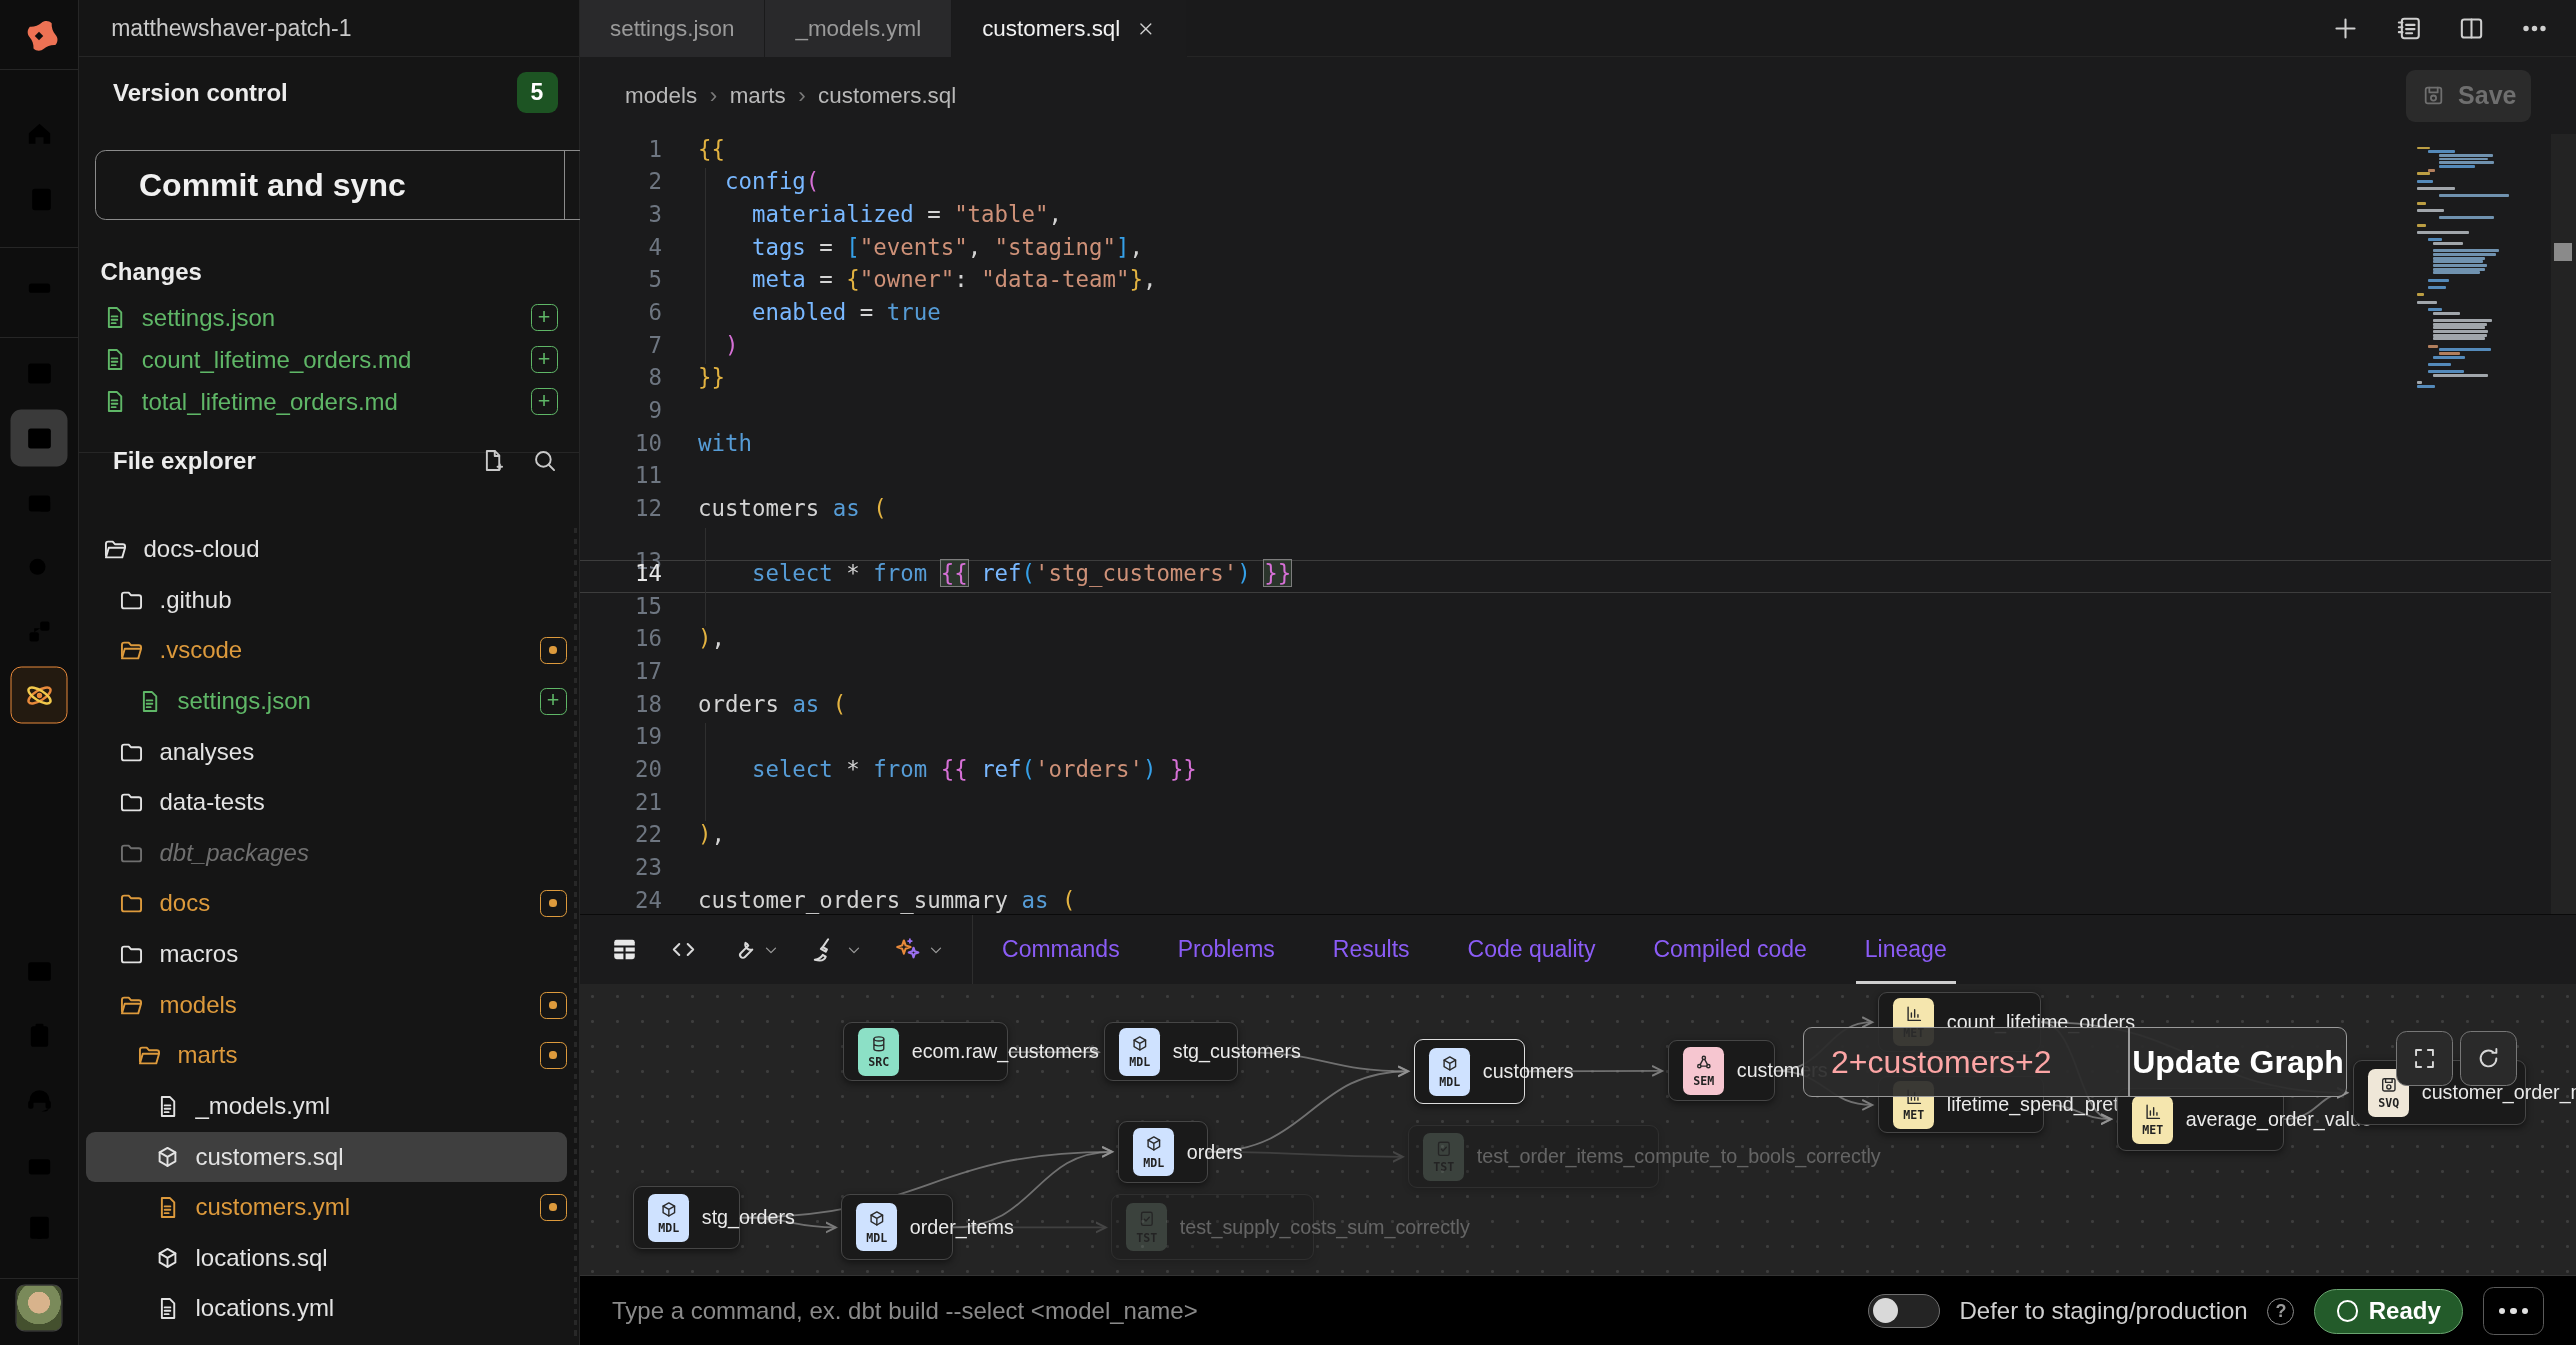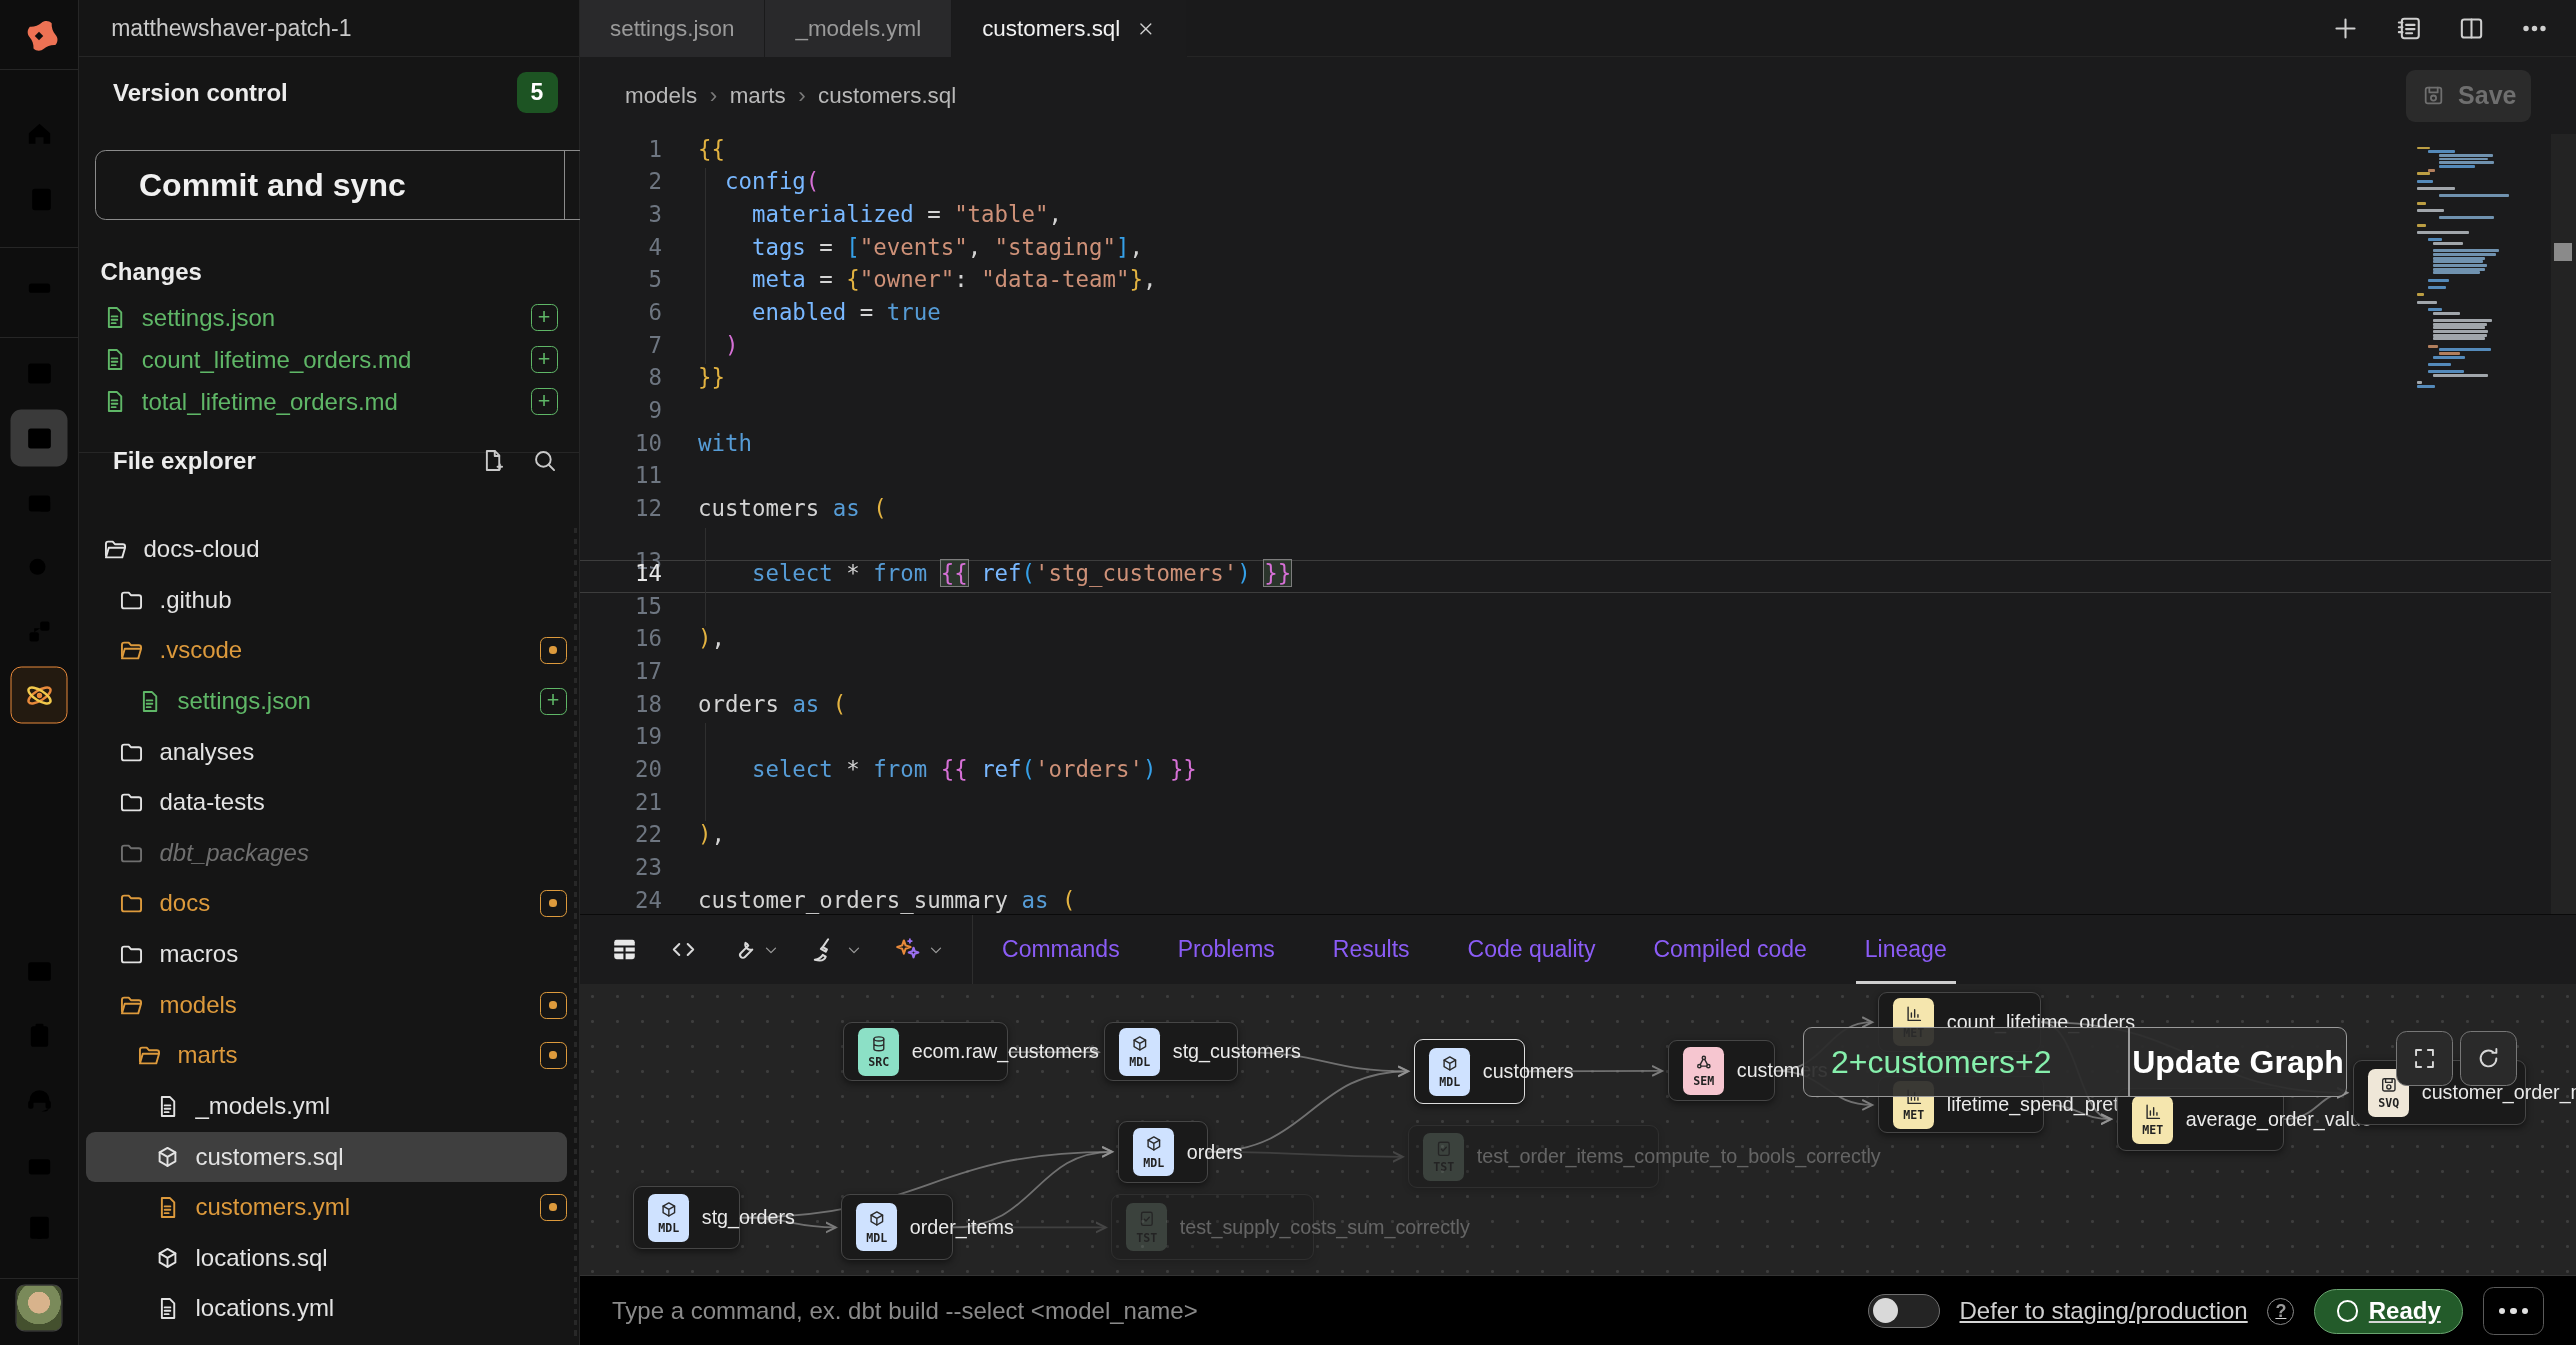--- a/index.html
+++ b/index.html
@@ -96,30 +96,30 @@
   .node { position:absolute; background:#1a1a1a; border:1.3px solid #464646; border-radius:9px; display:flex; align-items:center; gap:12.5px; padding:0 14.3px; box-shadow:0 2.7px 7.2px rgba(0,0,0,.45); cursor:pointer; }
   .node.sel { border-color:#dedede; }
   .node.faded { opacity:.32; }
   .node .tile { width:41px; height:48px; border-radius:7.2px; display:flex; flex-direction:column; align-items:center; justify-content:center; gap:1.8px; color:#222; flex:0 0 auto; }
   .node .tile svg { width:19.7px; height:19.7px; stroke:#2a2a2a; }
   .node .tile .tt { font-size:11.6px; font-weight:bold; font-family:"DejaVu Sans Mono", monospace; }
   .node .lbl { font-size:19.7px; color:#eaeaea; line-height:1.15; }
   .tile-SRC { background:#8ce0c6; } .tile-MDL { background:#cfe2ff; } .tile-SEM { background:#f6c6d0; }
   .tile-MET { background:#f5e6ae; } .tile-TST { background:#6d8274; } .tile-SVQ { background:#efe7d8; }
   #lin-search { position:absolute; left:1223px; top:43px; width:544px; height:70px; background:rgba(43,43,43,.93); border:1.8px solid #9a9a9a; border-radius:9px; display:flex; align-items:stretch; z-index:5; }
-  #lin-search .q { flex:1; display:flex; align-items:center; padding-left:27px; font-size:32px; color:#86efac; }
+  #lin-search .q { flex:1; display:flex; align-items:center; padding-left:27px; font-size:32px; color:#fca5a5; }
   #lin-search .dv { width:1.8px; background:#9a9a9a; }
   #lin-search .go { width:216px; display:flex; align-items:center; justify-content:center; font-size:32px; font-weight:600; color:#fff; cursor:pointer; }
   .canv-btn { position:absolute; width:57px; height:55px; border:1.3px solid #777; border-radius:10.7px; background:#2a2a2a; display:flex; align-items:center; justify-content:center; color:#d8d8d8; cursor:pointer; z-index:5; }
   .canv-btn svg { width:27px; height:27px; }
 
   
   #cmdbar { position:absolute; left:0; top:1275px; right:0; height:71px; background:#000000; border-top:0.9px solid #333; display:flex; align-items:center; padding:0 32px; }
   #cmd-ph { font-size:24px; color:#8a8a8a; }
-  #cmd-right { margin-left:auto; display:flex; align-items:center; gap:19.7px;text-decoration:underline; }
+  #cmd-right { margin-left:auto; display:flex; align-items:center; gap:19.7px; }
   #toggle { width:72px; height:34px; border:1.8px solid #6e6e6e; border-radius:894px; background:#242424; position:relative; cursor:pointer; }
   #toggle .knob { position:absolute; left:4.5px; top:2.7px; width:25px; height:25px; border-radius:50%; background:#d9d9d9; }
   #defer-lbl { font-size:24px; color:#cfcfcf; }
   #help-q { width:27px; height:27px; border:1.8px solid #8a8a8a; border-radius:50%; color:#9a9a9a; font-size:18px; display:flex; align-items:center; justify-content:center; font-weight:bold; }
   #ready { height:45px; padding:0 21.5px; border-radius:894px; background:#235b2a; border:1.8px solid #6aa470; display:flex; align-items:center; gap:10.7px; color:#fff; font-size:24px; font-weight:600; }
   #ready .ring { width:21.5px; height:21.5px; border:2.7px solid #fff; border-radius:50%; }
   #dots-btn { width:61px; height:48px; border:1.8px solid #5a5a5a; border-radius:10.7px; display:flex; align-items:center; justify-content:center; gap:5.4px; cursor:pointer; }
   #dots-btn i { width:6.3px; height:6.3px; border-radius:50%; background:#e0e0e0; }
 </style>
 </head>

